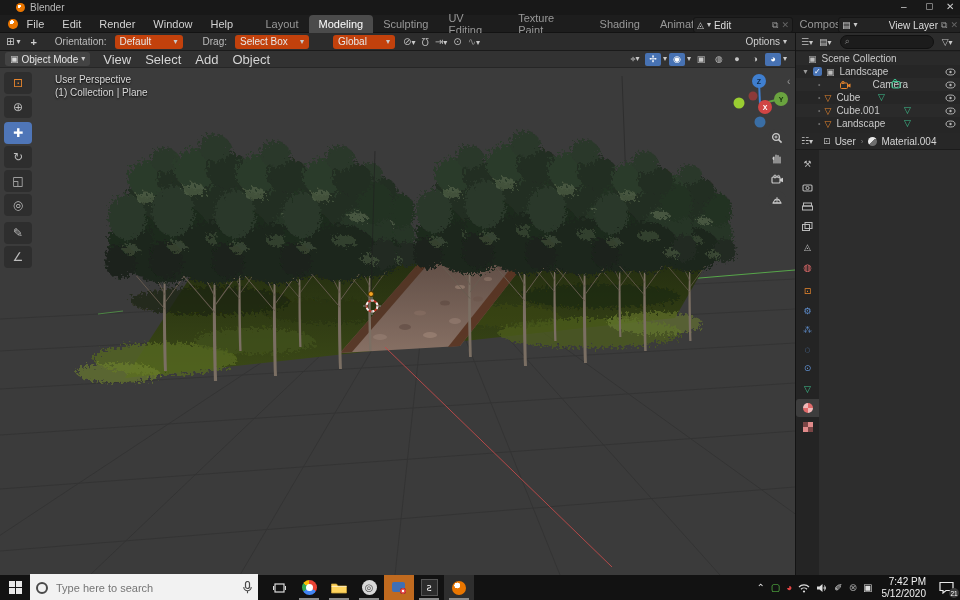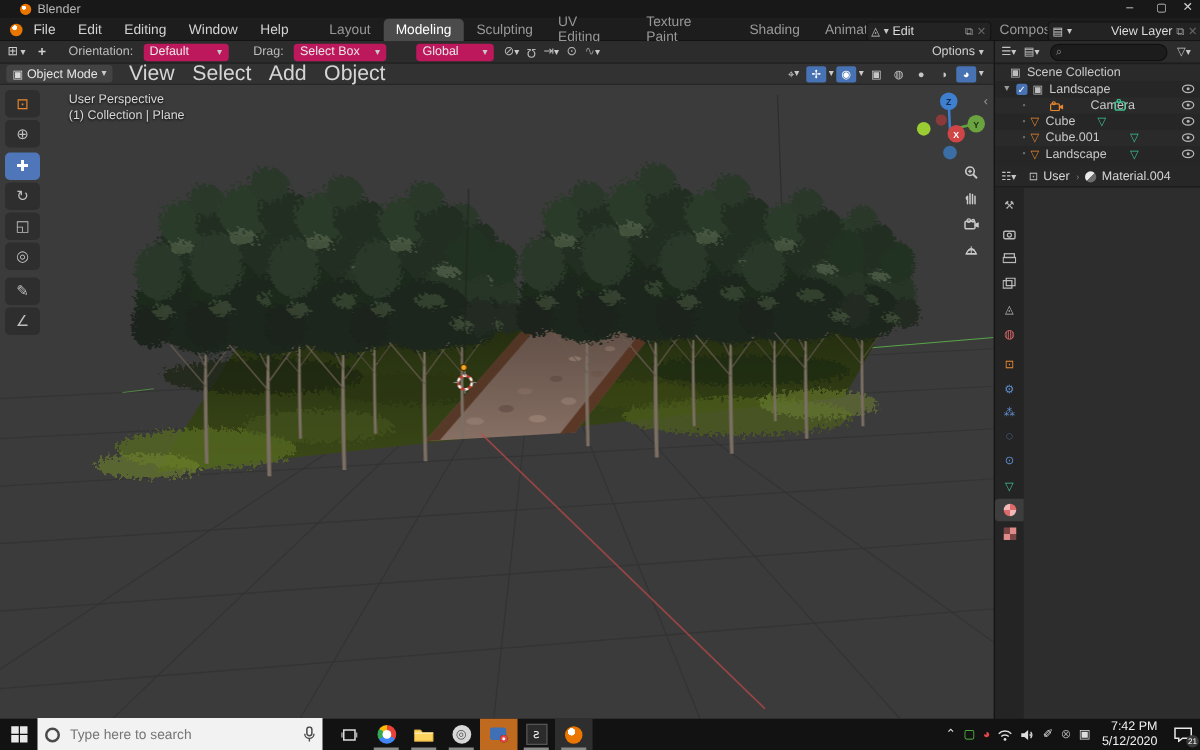--- a/index.html
+++ b/index.html
@@ -9,26 +9,26 @@
   .abs{position:absolute;}
   .flex{display:flex;align-items:center;}
   
   #titlebar{left:0;top:0;width:960px;height:15px;background:#181818;}
   #menubar{left:0;top:15px;width:960px;height:18px;background:#1d1d1d;border-bottom:1px solid #131313;box-sizing:border-box;}
   .menu-item{padding:0 9px;font-size:11px;color:#d2d2d2;height:18px;display:flex;align-items:center;}
   .ws-tab{padding:0 10px;font-size:11px;color:#989898;height:18px;display:flex;align-items:center;border-radius:4px 4px 0 0;}
   .ws-tab.active{background:#4b4b4b;color:#fff;}
   .topchip{height:14px;background:#232323;border:1px solid #151515;border-radius:3px;display:flex;align-items:center;padding:0 3px;gap:3px;}
   #toolrow{left:0;top:33px;width:795px;height:18px;background:#2c2c2c;border-bottom:1px solid #1a1a1a;box-sizing:border-box;}
-  .widget{background:#be185d;border-radius:3px;height:14px;display:flex;align-items:center;font-size:10px;color:#e8e8e8;padding:0 5px;gap:0;}
+  .widget{background:#c2410c;border-radius:3px;height:14px;display:flex;align-items:center;font-size:10px;color:#e8e8e8;padding:0 5px;gap:0;}
   .carat{font-size:8px;color:#c9c9c9;line-height:1;}
   
   #viewport{left:0;top:51px;width:795px;height:524px;background:#3b3b3b;overflow:hidden;}
   #vp-header{position:absolute;left:0;top:0;width:795px;height:17px;background:#323232;border-bottom:1px solid #262626;box-sizing:border-box;}
-  .vp-menu{font-size:17px;color:#d5d5d5;padding:0 7px;}
+  .vp-menu{font-size:13px;color:#d5d5d5;padding:0 7px;}
   .hdr-ico{width:16px;height:13px;border-radius:2px;display:flex;align-items:center;justify-content:center;font-size:9px;color:#c6c6c6;}
   .hdr-ico.on{background:#4772b3;color:#fff;}
   .tool-btn{position:absolute;left:4px;width:28px;height:22px;background:#2e2e2e;border-radius:4px;display:flex;align-items:center;justify-content:center;color:#bdbdbd;font-size:12px;}
   .tool-btn.active{background:#4f76b8;color:#fff;}
   .navbtn{position:absolute;left:768px;width:18px;height:18px;border-radius:50%;background:rgba(60,60,60,.85);display:flex;align-items:center;justify-content:center;}
   .ov-text{position:absolute;font-size:10px;color:#d8d8d8;text-shadow:0 1px 2px #000;}
   
   #outliner{left:795px;top:33px;width:165px;height:100px;background:#262626;border-left:1px solid #141414;box-sizing:border-box;}
   #outliner-header{position:absolute;left:0;top:0;width:165px;height:18px;background:#2c2c2c;border-bottom:1px solid #1a1a1a;box-sizing:border-box;}
   .ol-row{position:absolute;left:0;width:165px;height:13px;display:flex;align-items:center;font-size:10px;color:#c9c9c9;}
@@ -60,21 +60,21 @@
     <span class="abs" style="left:30px;top:2px;font-size:10px;color:#b9b9b9;">Blender</span>
     <span class="abs" style="left:901px;top:1px;font-size:10px;color:#cfcfcf;">–</span>
     <span class="abs" style="left:925px;top:1px;font-size:9px;color:#cfcfcf;">▢</span>
     <span class="abs" style="left:946px;top:1px;font-size:10px;color:#cfcfcf;">✕</span>
   </div>
 
   <div class="abs flex" id="menubar">
     <div style="width:10px;height:10px;margin-left:8px;border-radius:50%;background:radial-gradient(circle at 38% 32%,#fff 0 20%,#ea7600 22%);"></div>
     <span class="menu-item">File</span>
     <span class="menu-item">Edit</span>
-    <span class="menu-item">Editing</span>
+    <span class="menu-item">Render</span>
     <span class="menu-item">Window</span>
     <span class="menu-item">Help</span>
     <div style="width:14px;"></div>
     <span class="ws-tab">Layout</span>
     <span class="ws-tab active">Modeling</span>
     <span class="ws-tab">Sculpting</span>
     <span class="ws-tab">UV Editing</span>
     <span class="ws-tab">Texture Paint</span>
     <span class="ws-tab">Shading</span>
     <span class="ws-tab">Animation</span>

